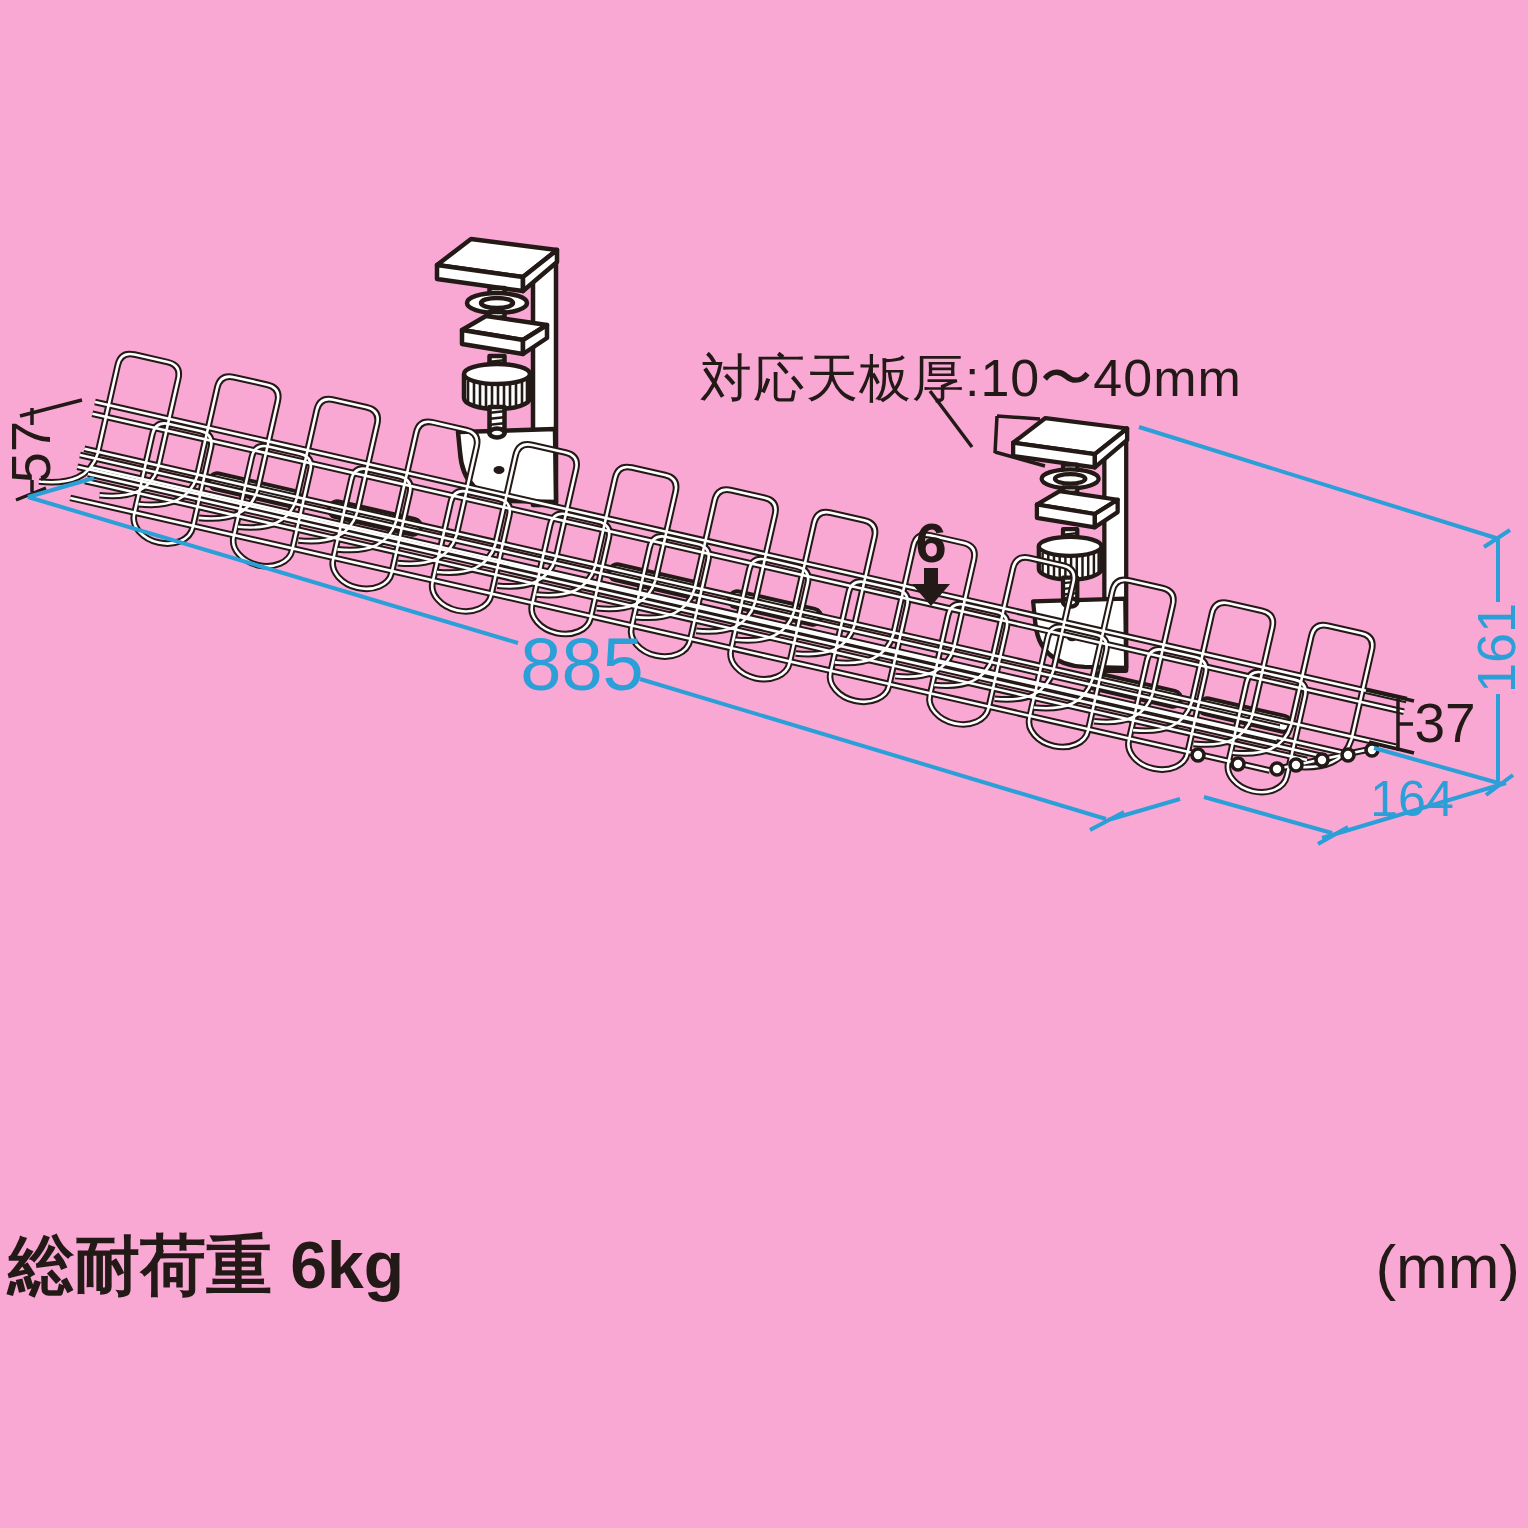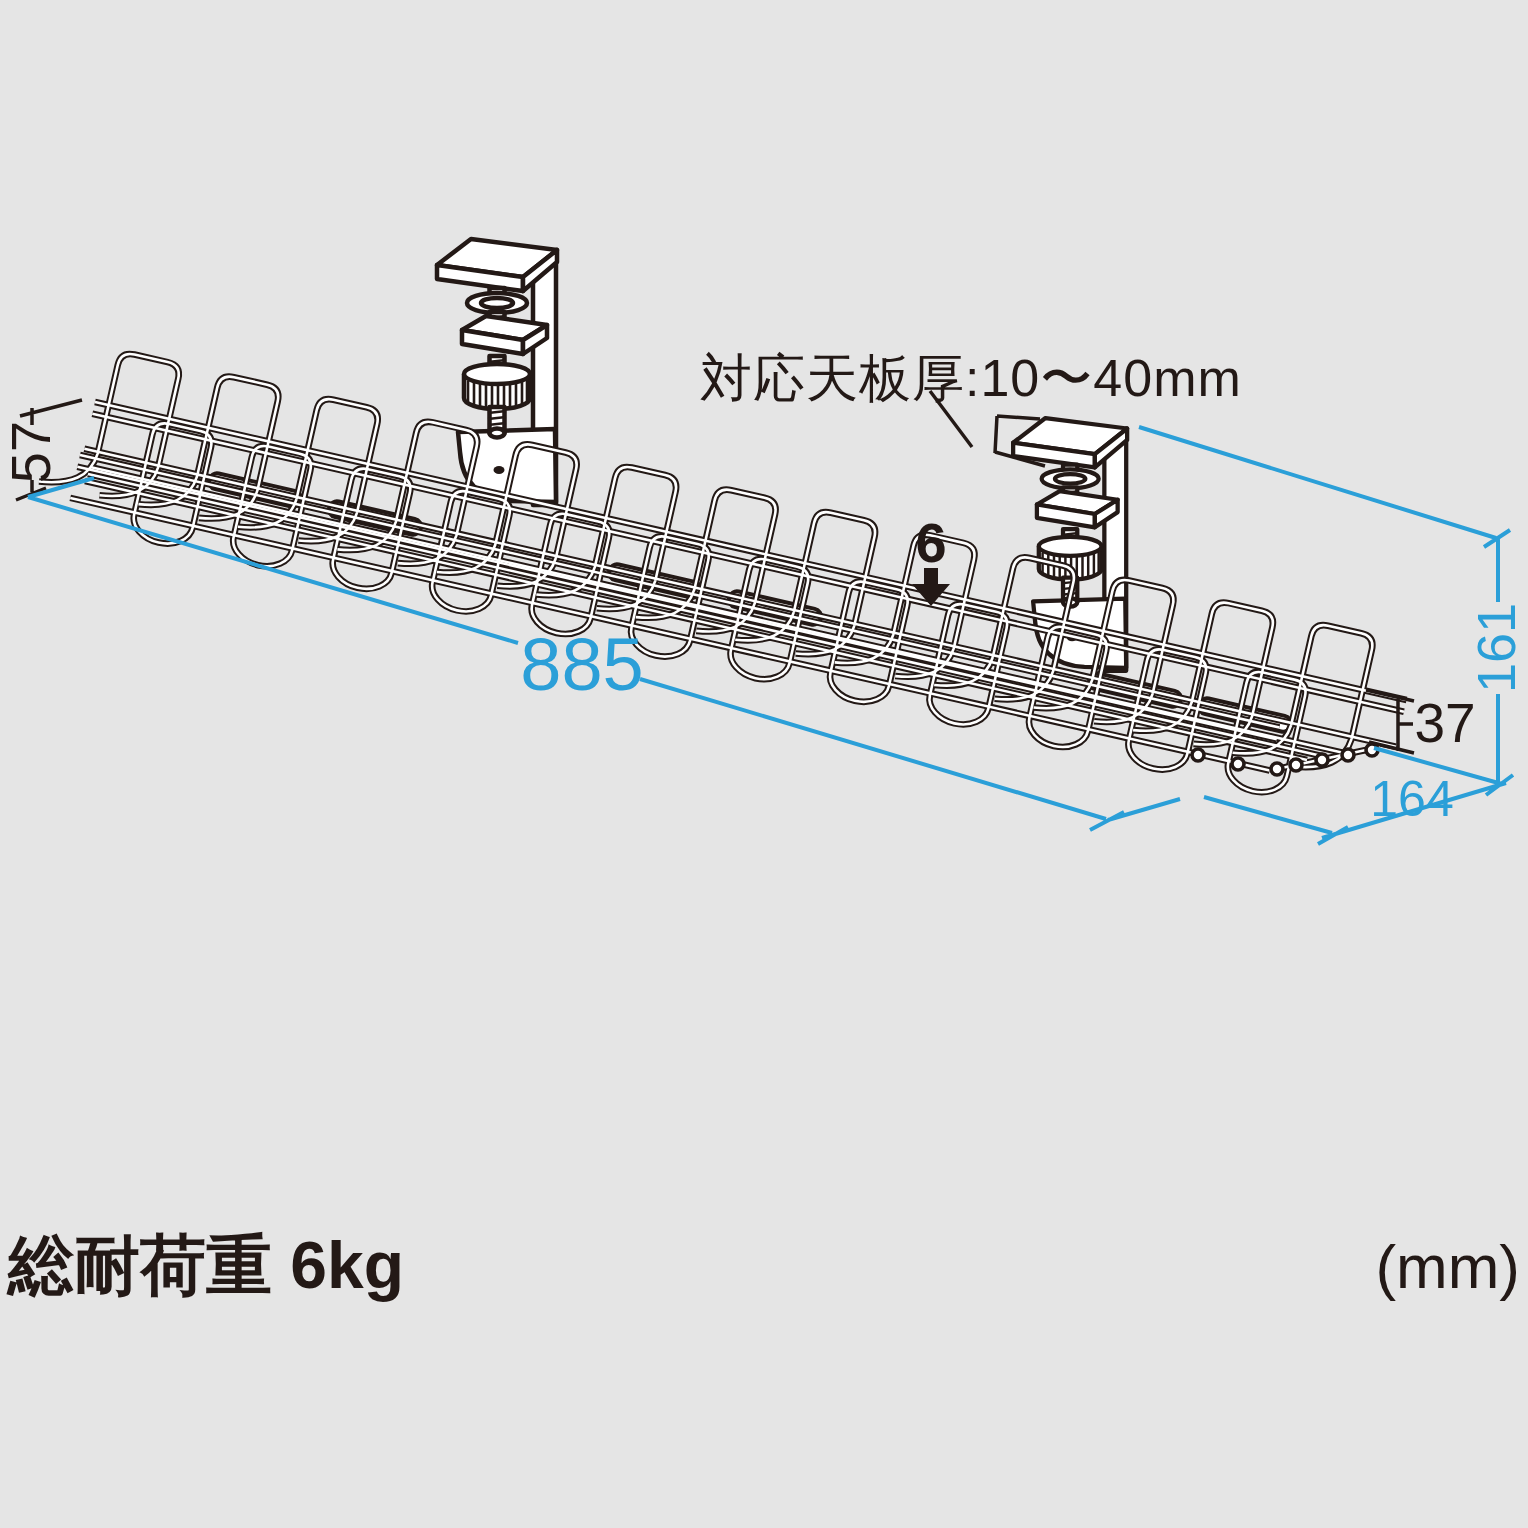--- a/index.html
+++ b/index.html
@@ -1,16 +1,16 @@
 <!DOCTYPE html>
 <html><head>
 <meta charset="utf-8">
 <style>
   html,body{margin:0;padding:0;background:#ffffff;}
-  .stage{position:relative;width:1528px;height:1528px;background:#e5e5e5;overflow:hidden;
+  .stage{position:relative;width:1528px;height:1528px;background:#f9a8d4;overflow:hidden;
          font-family:"Liberation Sans","DejaVu Sans",sans-serif;}
   svg{display:block}
   .jp-note{font-size:52px;fill:#231916;letter-spacing:1px;}
   .dim-cyan{fill:#2B9FD8;}
   .dim-black{fill:#231916;}
   .t885{font-size:74px;}
   .t57{font-size:56px;}
   .t161{font-size:54px;}
   .t37{font-size:55px;}
   .t164{font-size:50px;}

